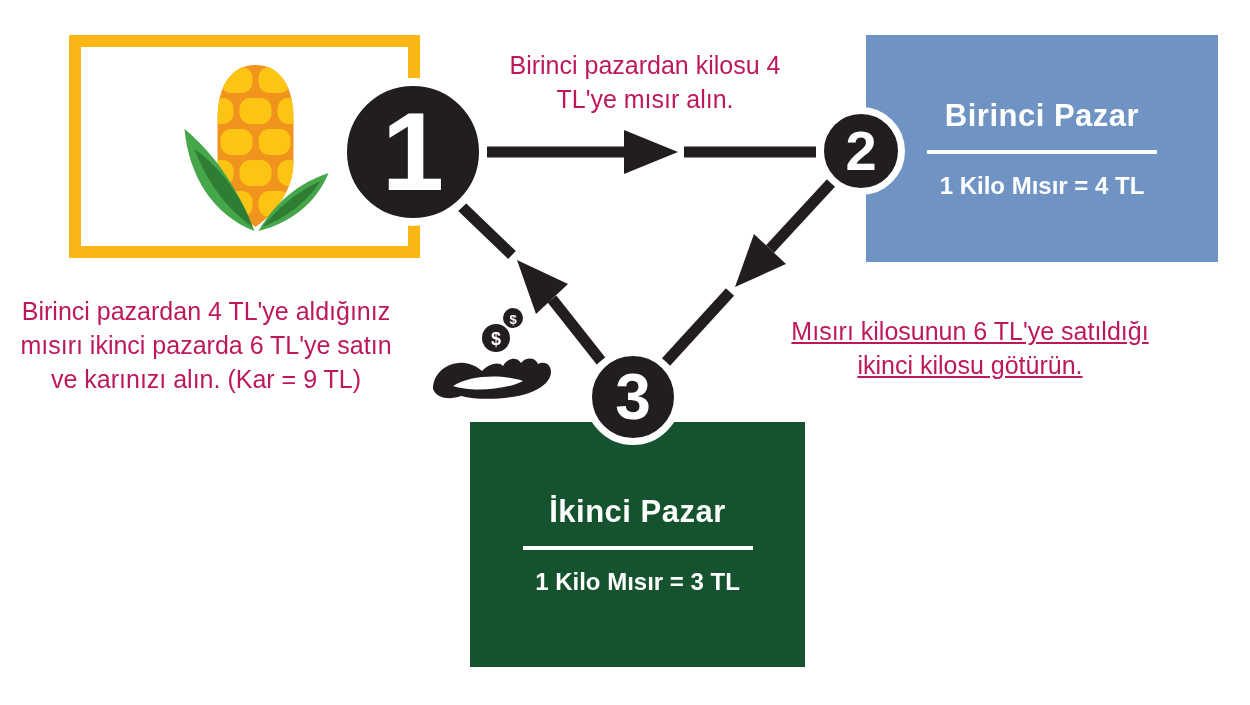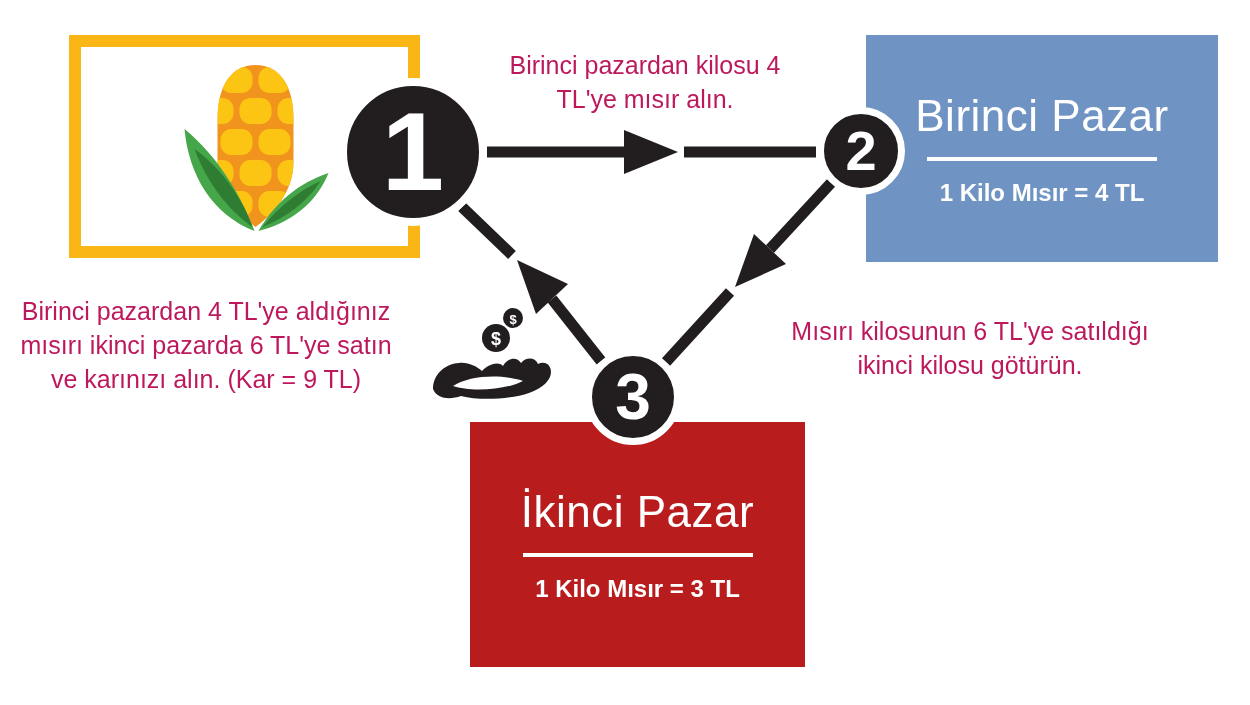--- a/index.html
+++ b/index.html
@@ -15,32 +15,32 @@
     display:flex; align-items:center; justify-content:center;
   }
   .corn-frame svg { margin-left:22px; }
 
   
   .card {
     position:absolute; color:#ffffff; display:flex; flex-direction:column;
     align-items:center; justify-content:center; text-align:center;
   }
   .card-first  { left:866px; top:35px;  width:352px; height:227px; background:#6f94c3; }
-  .card-second { left:470px; top:422px; width:335px; height:245px; background:#b91c1c; }
-  .card-title  { font-size:44px; font-weight:normal; letter-spacing:0.5px; }
+  .card-second { left:470px; top:422px; width:335px; height:245px; background:#14532d; }
+  .card-title  { font-size:31px; font-weight:bold; letter-spacing:0.5px; }
   .card-divider{ width:230px; height:4px; background:#ffffff; margin:16px 0 18px; }
   .card-price  { font-size:24px; font-weight:bold; }
 
   
   .caption {
     position:absolute; color:#be185d; font-size:25px; line-height:34px;
     text-align:center;
   }
   .caption-buy       { left:445px; top:48px;  width:400px; }
-  .caption-transport { left:763px; top:314px; width:414px; }
+  .caption-transport { left:763px; top:314px; width:414px;text-decoration:underline; }
   .caption-sell      { left:8px;   top:294px; width:396px; }
   .caption span { display:block; }
 
   
   .step {
     position:absolute; background:#221e1f; border:8px solid #ffffff;
     border-radius:50%; color:#ffffff; display:flex; align-items:center;
     justify-content:center; font-weight:bold; line-height:1;
   }
   .step-1 { left:339px; top:78px;  width:132px; height:132px; font-size:112px; }

